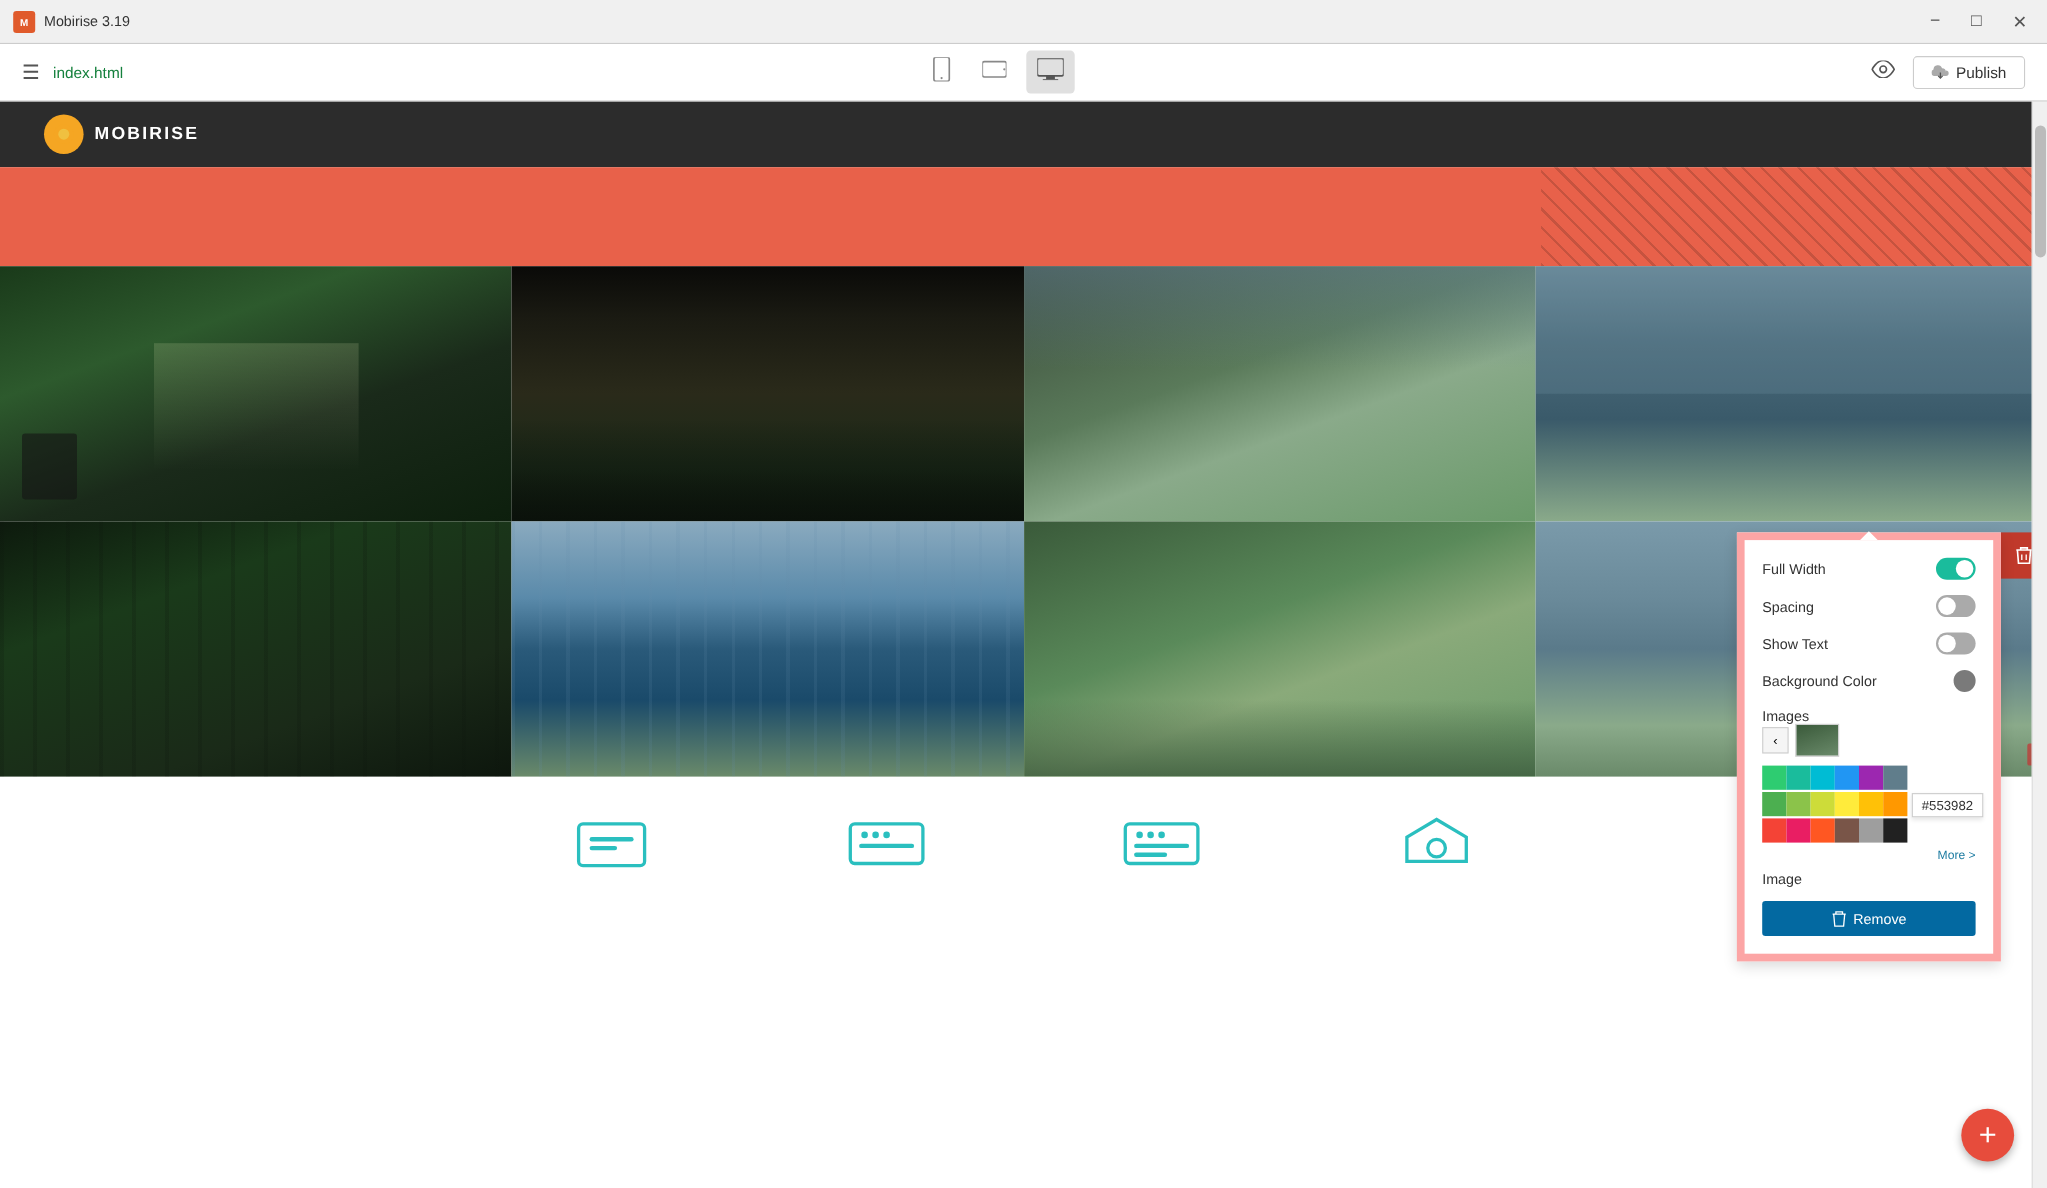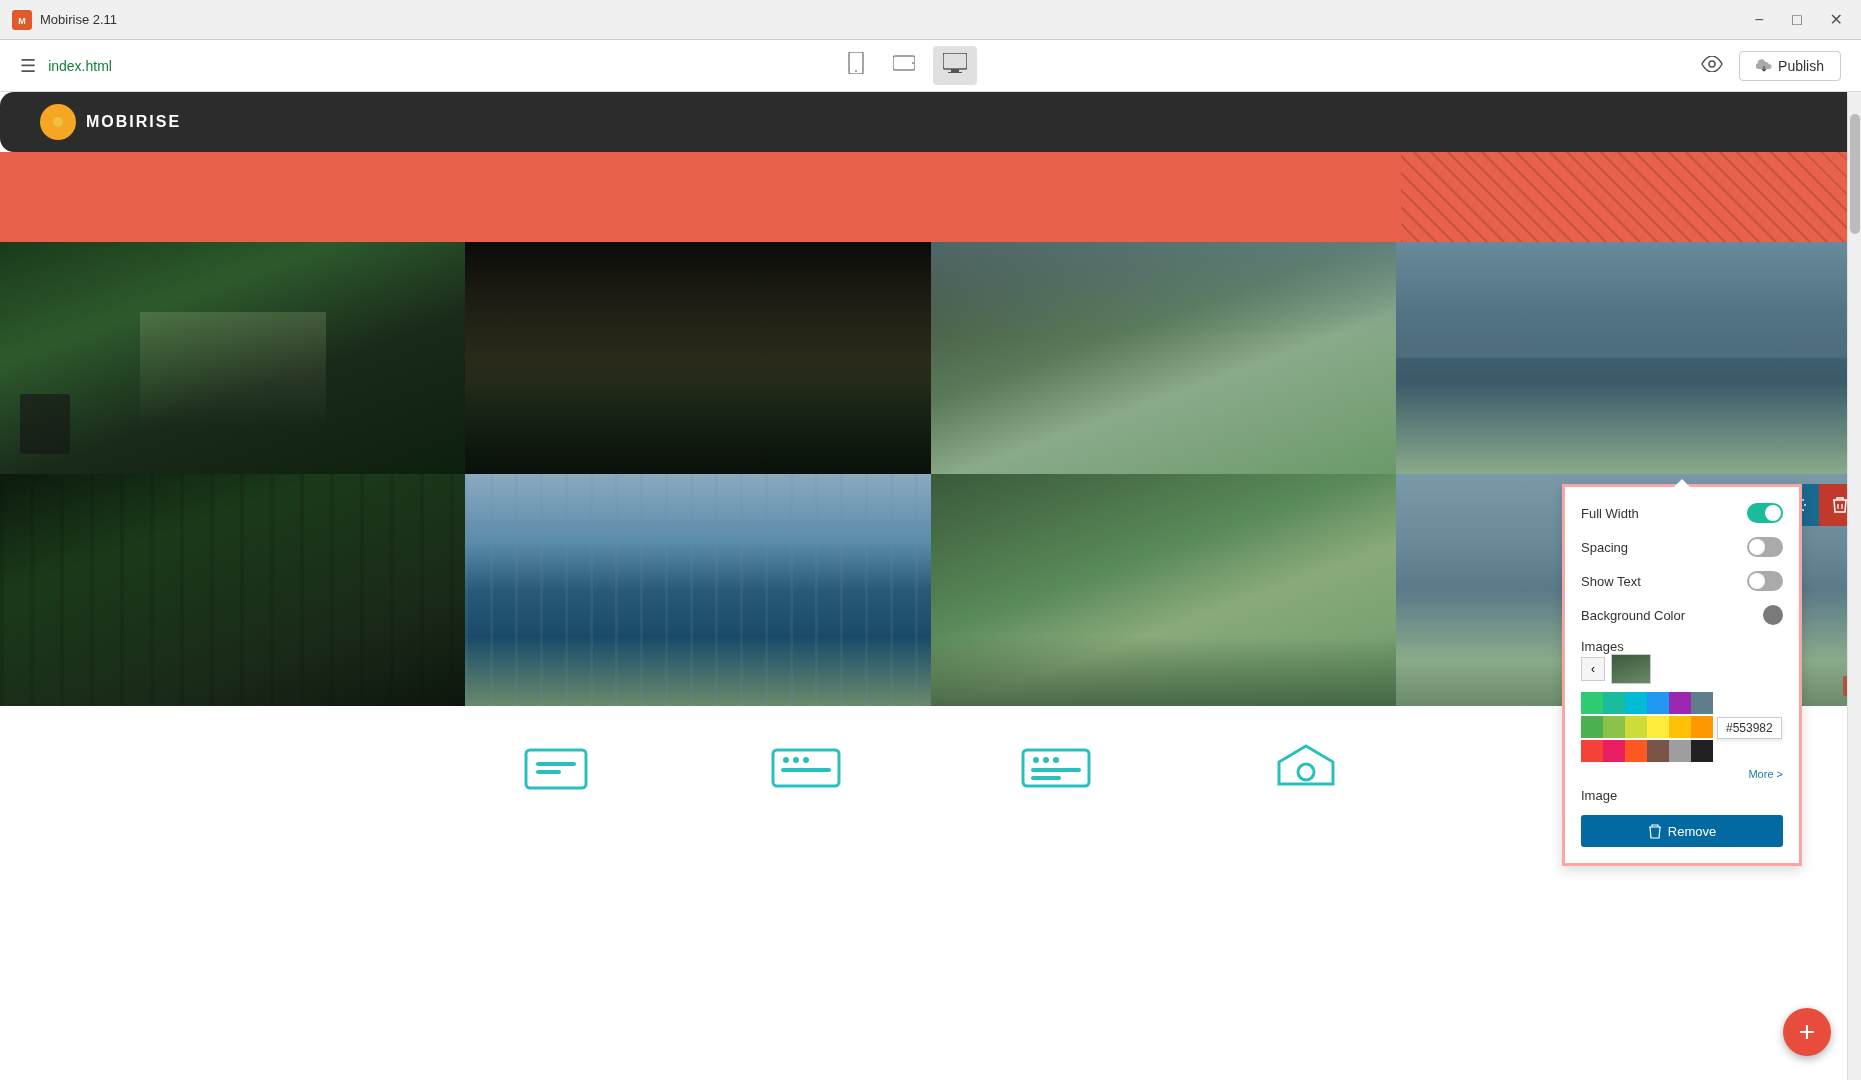--- a/index.html
+++ b/index.html
@@ -44,21 +44,20 @@
     .website-area {
       position: absolute; top: 92px; left: 0; right: 0; bottom: 0;
       overflow: hidden;
     }
 
     
     .site-nav {
       background: #2c2c2c; height: 60px;
       display: flex; align-items: center; justify-content: space-between;
       padding: 0 40px;
-      border-radius: 14px;
     }
     .site-logo { display: flex; align-items: center; gap: 10px; }
     .site-logo-icon {
       width: 36px; height: 36px; background: #f5a623; border-radius: 50%;
       display: flex; align-items: center; justify-content: center;
       font-size: 16px; color: #fff;
     }
     .site-logo-text { color: #fff; font-size: 16px; font-weight: 700; letter-spacing: 2px; }
     .site-nav-links { display: flex; gap: 30px; align-items: center; }
     .site-nav-link { color: #ccc; font-size: 13px; font-weight: 600; cursor: pointer; text-transform: uppercase; letter-spacing: 1px; }
@@ -118,23 +117,23 @@
       display: flex; align-items: center; justify-content: center;
       font-size: 16px; color: #fff;
     }
     .tool-refresh { background: #1a9bb5; }
     .tool-code { background: #1a7aa0; }
     .tool-gear { background: #1a6a90; }
     .tool-trash { background: #c0392b; }
 
     
     .settings-panel {
-      position: absolute; top: 242px; right: 59px;
+      position: absolute; top: 242px; right: 42px;
       width: 240px;
-      background: #fff; border: 3px solid #fca5a5; box-shadow: 0 4px 12px rgba(0,0,0,0.15);
+      background: #fff; border: 7px solid #fca5a5; box-shadow: 0 4px 12px rgba(0,0,0,0.15);
       z-index: 60; padding: 16px;
     }
     .settings-arrow {
       position: absolute; top: -8px; left: 50%; transform: translateX(-50%);
       width: 0; height: 0;
       border-left: 8px solid transparent; border-right: 8px solid transparent;
       border-bottom: 8px solid #fff;
     }
     .settings-row {
       display: flex; align-items: center; justify-content: space-between;
@@ -233,21 +232,21 @@
 <body>
 
 <div class="titlebar">
   <div class="titlebar-left">
     <div class="titlebar-logo">
       <svg width="14" height="14" viewBox="0 0 14 14">
           <rect width="14" height="14" fill="#e05a2b" rx="2"></rect>
           <text x="7" y="11" text-anchor="middle" fill="white" font-size="9" font-weight="bold">M</text>
         </svg>
     </div>
-    <span class="titlebar-title">Mobirise 2.11</span>
+    <span class="titlebar-title">Mobirise 3.19</span>
   </div>
   <div class="titlebar-controls">
     <button class="titlebar-btn">−</button>
     <button class="titlebar-btn">□</button>
     <button class="titlebar-btn">✕</button>
   </div>
 </div>
 
 <div class="toolbar">
   <div class="toolbar-left">

